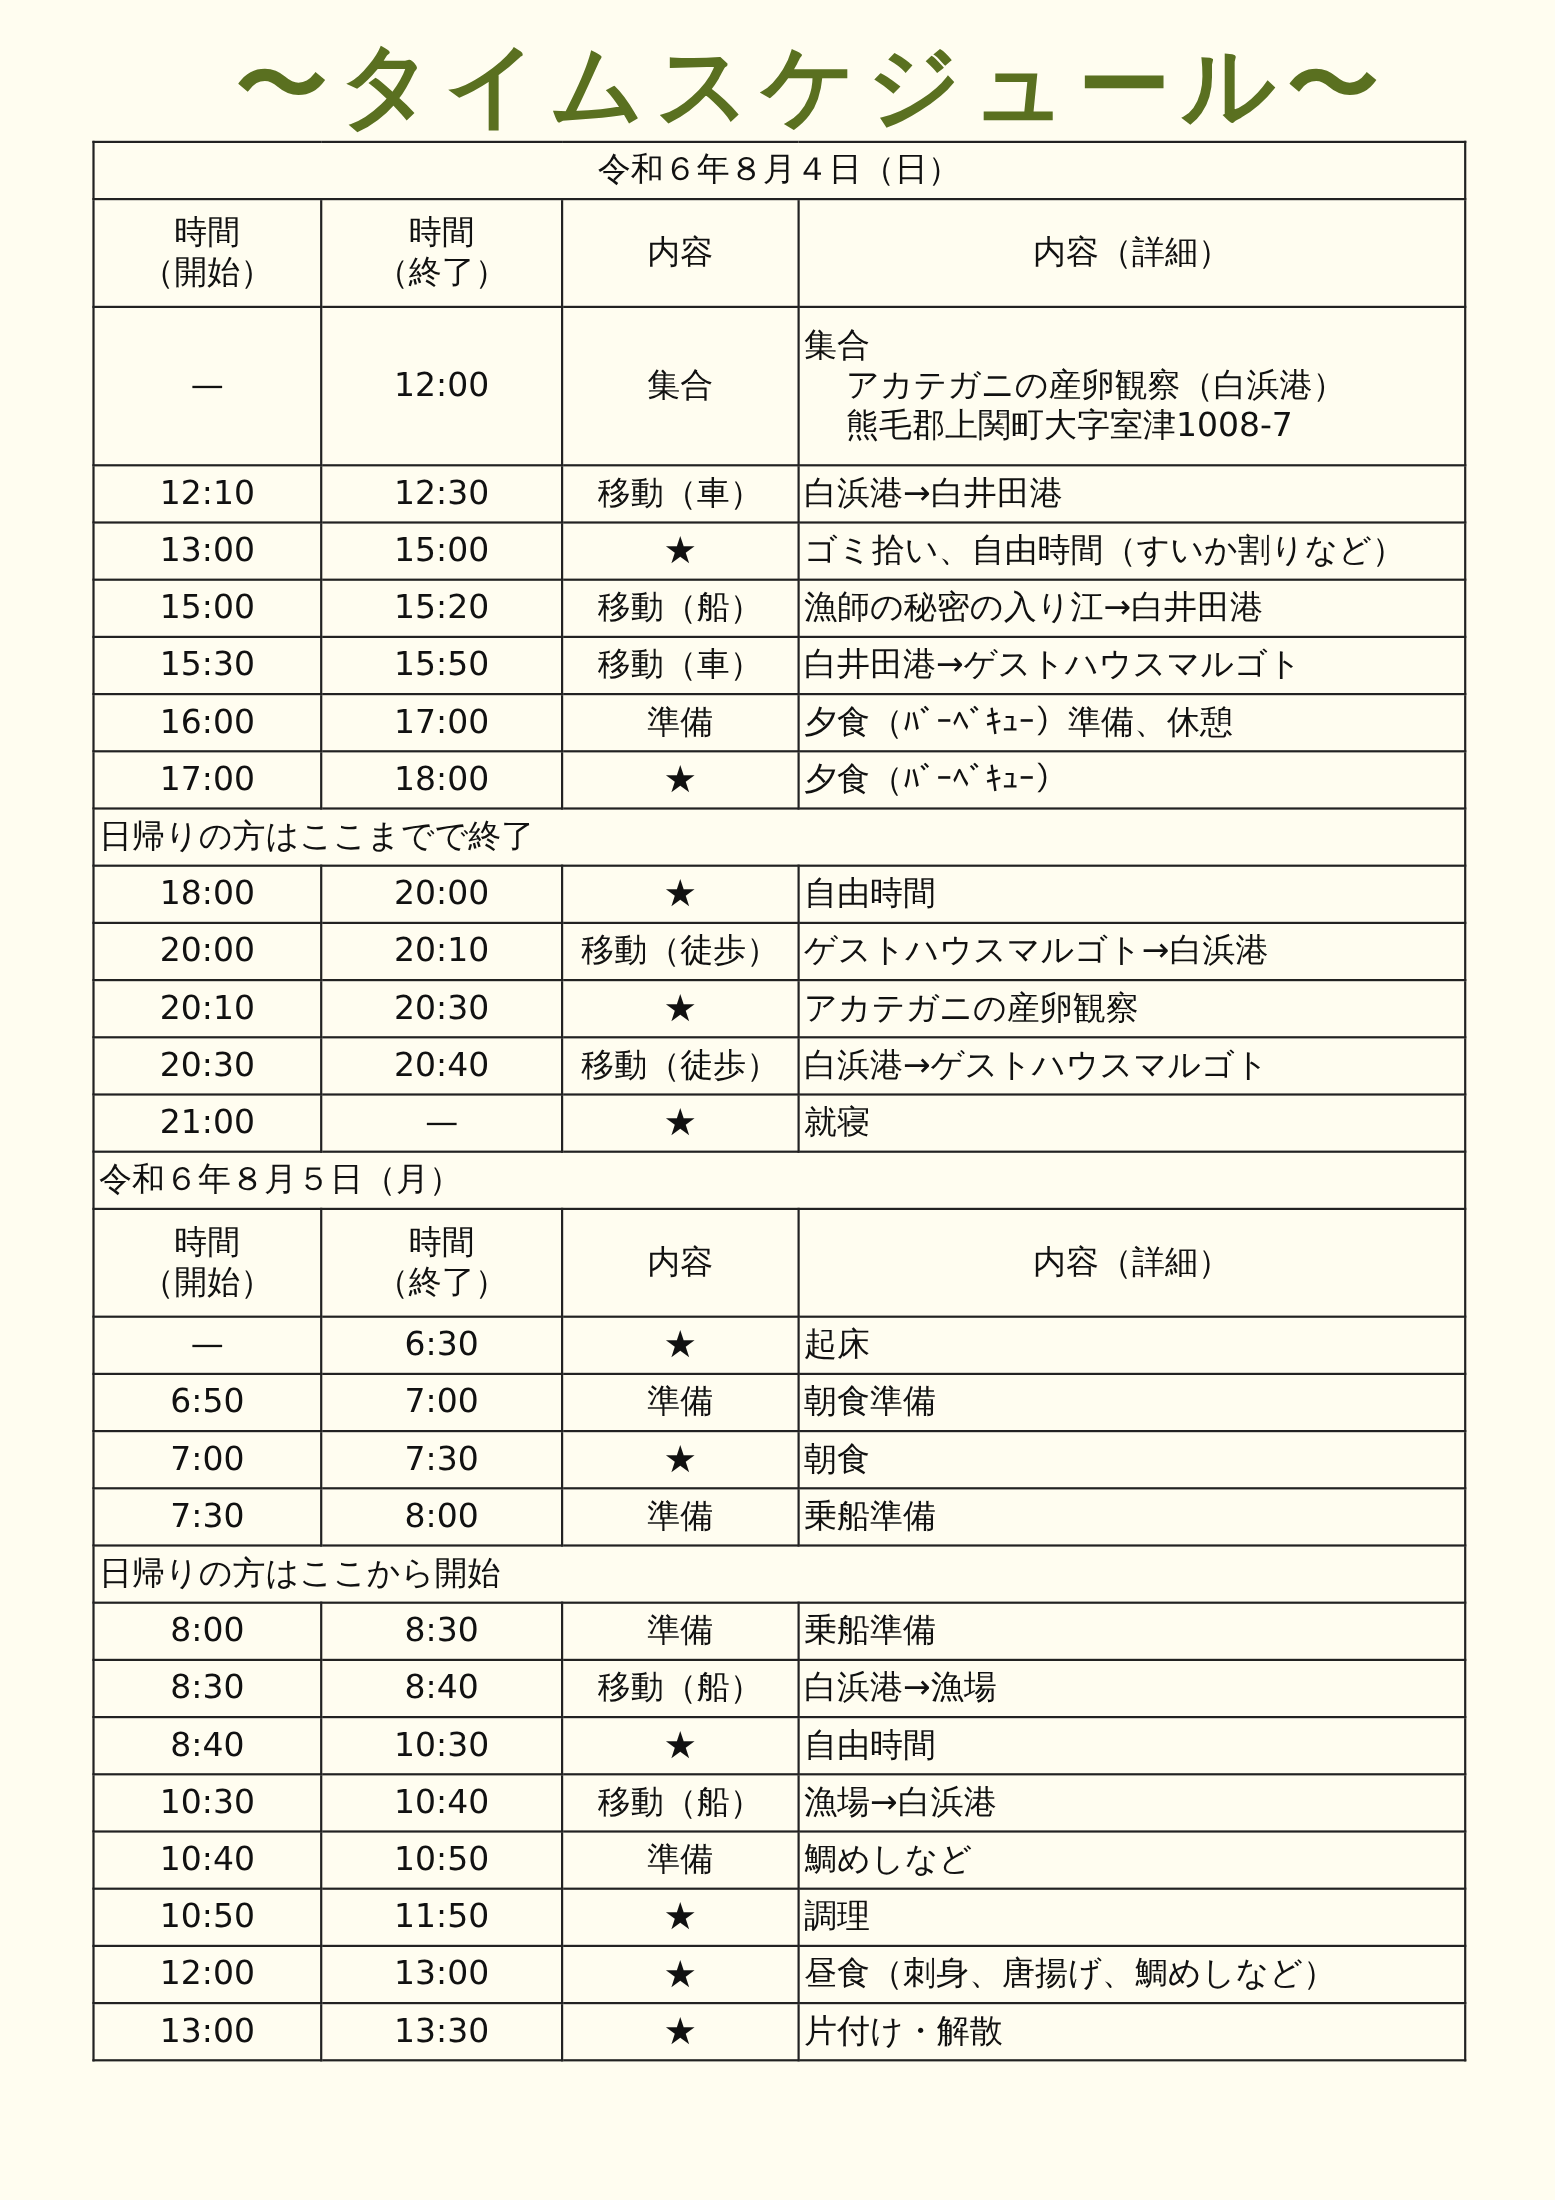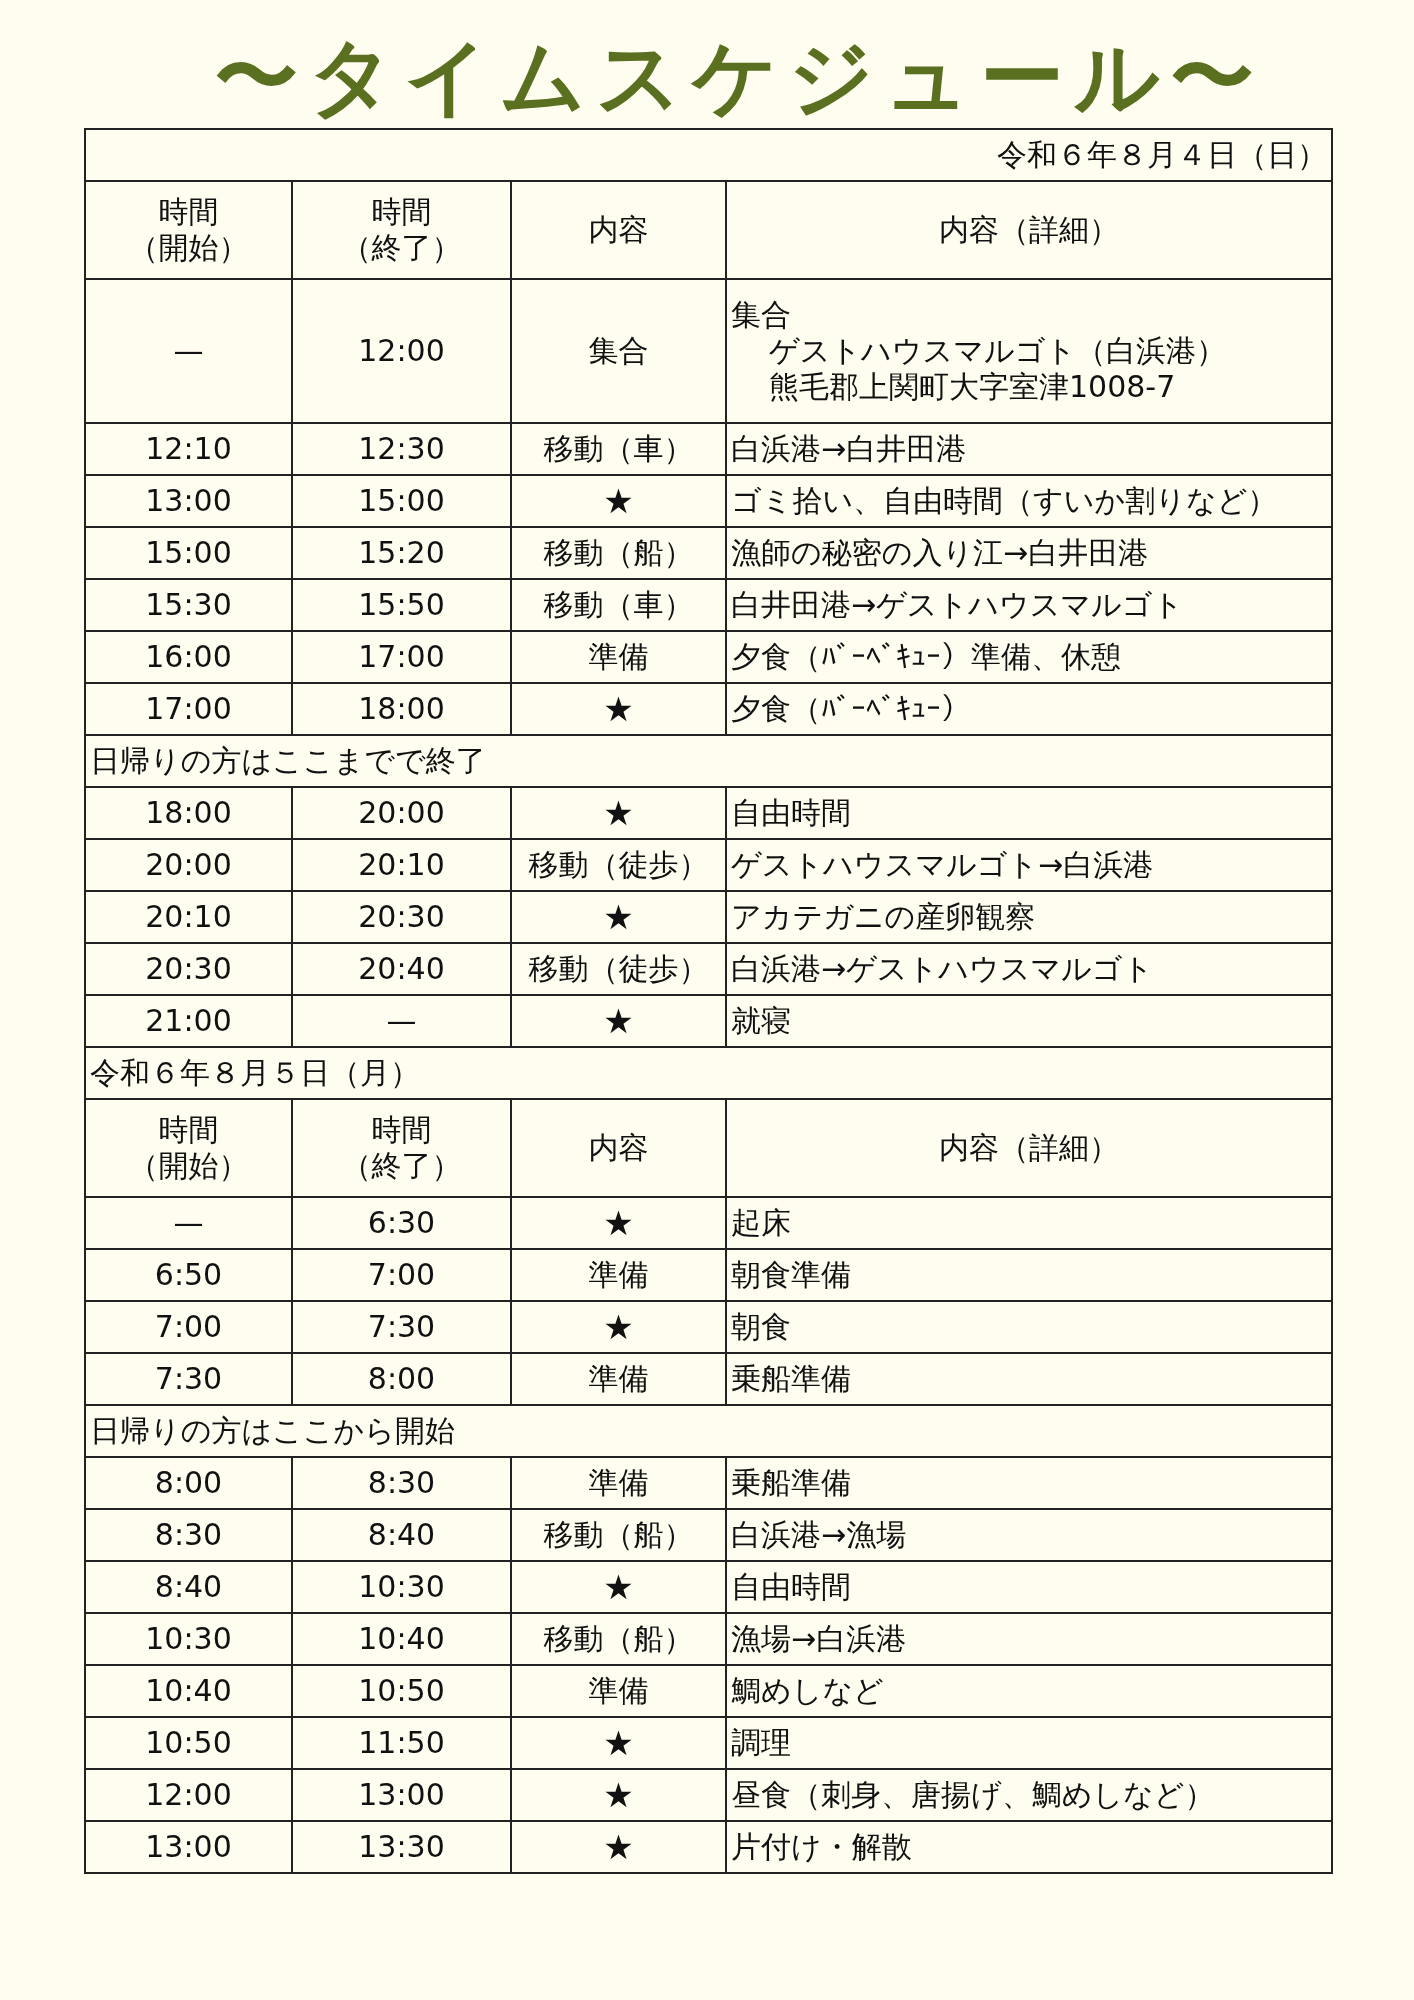--- a/index.html
+++ b/index.html
@@ -40,21 +40,21 @@
     }
     table.schedule td {
       border: 2px solid #222;
       padding: 0 4px;
       height: 50px;
       vertical-align: middle;
       line-height: 1.2;
     }
     td.c { text-align: center; }
     td.l { text-align: left; }
-    td.date-left { text-align: right; height: 51px; }
+    td.date-left { text-align: center; height: 51px; }
     td.date-center { height: 51px; }
     td.note { text-align: left; height: 51px; }
     tr.hdr td { height: 96px; }
     tr.tall td { height: 142px; }
     .detail-line { display: block; }
     .indent { padding-left: 38px; }
     .star { font-size: 34px; }
   </style>
 </head>
 <body>
@@ -83,21 +83,21 @@
         </td>
         <td class="c">内容</td>
         <td class="c">内容（詳細）</td>
       </tr>
       <tr class="tall">
         <td class="c">—</td>
         <td class="c">12:00</td>
         <td class="c">集合</td>
         <td class="l">
           <span class="detail-line">集合</span>
-          <span class="detail-line indent">ゲストハウスマルゴト（白浜港）</span>
+          <span class="detail-line indent">アカテガニの産卵観察（白浜港）</span>
           <span class="detail-line indent">熊毛郡上関町大字室津1008-7</span>
         </td>
       </tr>
       <tr>
         <td class="c">12:10</td>
         <td class="c">12:30</td>
         <td class="c">移動（車）</td>
         <td class="l">
           <span class="detail-line">白浜港→白井田港</span>
         </td>

